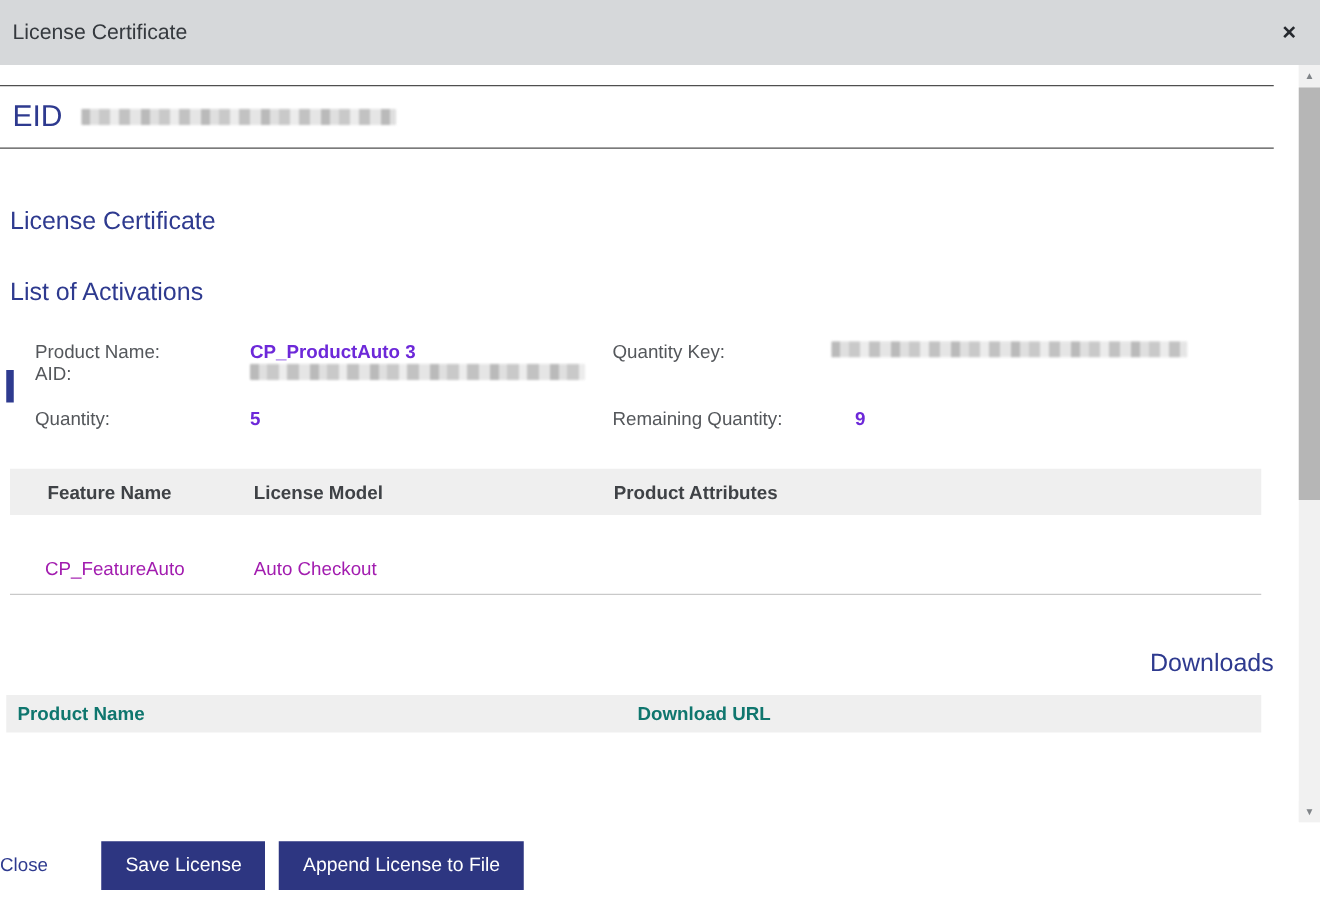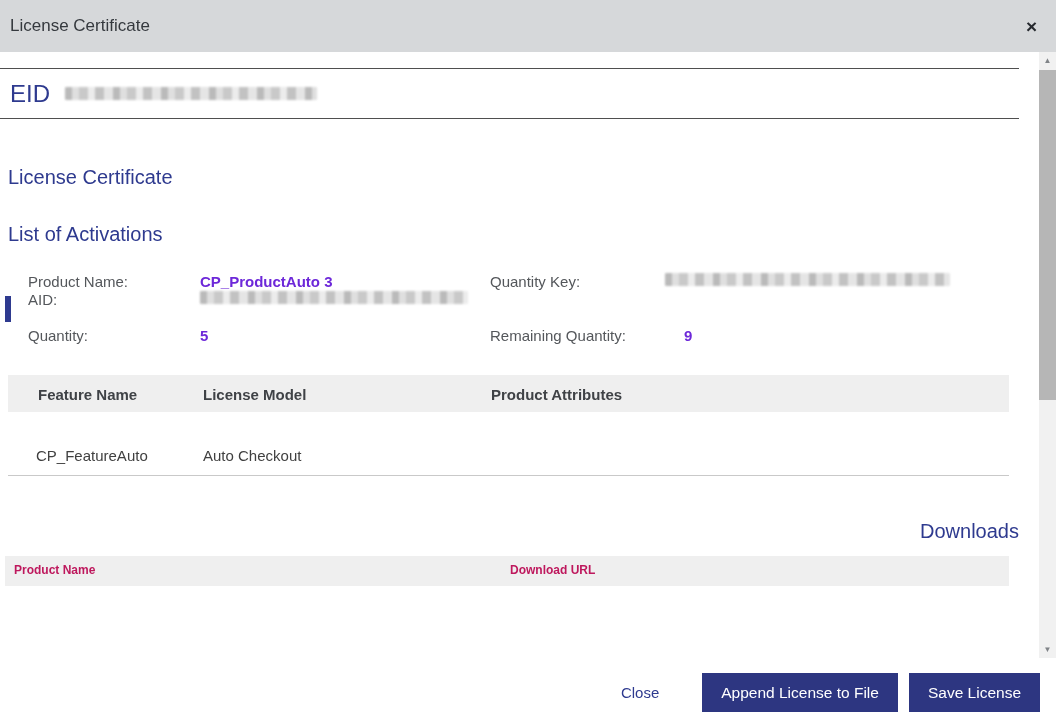--- a/index.html
+++ b/index.html
@@ -73,47 +73,47 @@
   .a-blur-aid { left:200px; width:268px; top:2px; }
 
   
   .feature-table { margin:30px 10px 0 8px; }
   .ft-header { position:relative; height:37px; background:#efefef; font-size:15px; font-weight:bold; color:#3f4246; }
   .ft-header .pos, .ft-row .pos { position:absolute; white-space:nowrap; }
   .ft-header .pos { top:11px; }
   .ft-c1 { left:30px; }
   .ft-c2 { left:195px; }
   .ft-c3 { left:483px; }
-  .ft-row { position:relative; height:64px; border-bottom:1px solid #c9c9c9; font-size:15px; color:#404040; }
+  .ft-row { position:relative; height:64px; border-bottom:1px solid #c9c9c9; font-size:15px; color:#a21caf; }
   .ft-row .pos { bottom:11px; }
   .ftr-c1 { left:28px; }
   .attr-gap { display:inline-block; width:11px; }
 
   
   .dl-table { margin:13px 10px 0 5px; }
-  .dl-header { position:relative; height:30px; background:#efefef; font-size:12px; font-weight:bold; color:#be185d; }
+  .dl-header { position:relative; height:30px; background:#efefef; font-size:15px; font-weight:bold; color:#0f766e; }
   .dl-header .pos { position:absolute; top:7px; white-space:nowrap; }
   .dl-c1 { left:9px; }
   .dl-c2 { left:505px; }
 
   
   .scrollbar { position:absolute; right:0; top:0; width:17px; height:100%; background:#f1f1f1; }
   .sb-btn {
     position:absolute; left:0; width:17px; height:17px;
     display:flex; align-items:center; justify-content:center;
     color:#808488; font-size:8px; cursor:pointer; background:#f1f1f1;
   }
   .sb-up { top:0; }
   .sb-down { bottom:0; }
   .sb-thumb { position:absolute; left:0; top:18px; width:17px; height:330px; background:#b6b6b6; cursor:pointer; }
 
   
   .modal-footer {
     flex:0 0 61px; height:61px; background:#fff;
-    display:flex; align-items:flex-end; justify-content:flex-end;
+    display:flex; align-items:flex-end; justify-content:flex-start;
     padding:0 16px 7px 0; gap:11px;
   }
   .close-link {
     font-size:15px; color:#2e3a8f; cursor:pointer;
     margin-right:32px; margin-bottom:11px;
   }
   .btn {
     background:#2d3681; color:#fff; border:none; height:39px;
     font-size:15.5px; font-family:"Liberation Sans", sans-serif;
     padding:0 19px; cursor:pointer;
@@ -188,17 +188,17 @@
 
     <div class="scrollbar">
       <div class="sb-btn sb-up">▲</div>
       <div class="sb-thumb"></div>
       <div class="sb-btn sb-down">▼</div>
     </div>
   </div>
 
   <div class="modal-footer">
     <span class="close-link">Close</span>
+    <button class="btn">Save License</button>
     <button class="btn">Append License to File</button>
-    <button class="btn">Save License</button>
   </div>
 
 </div>
 
 </body></html>

